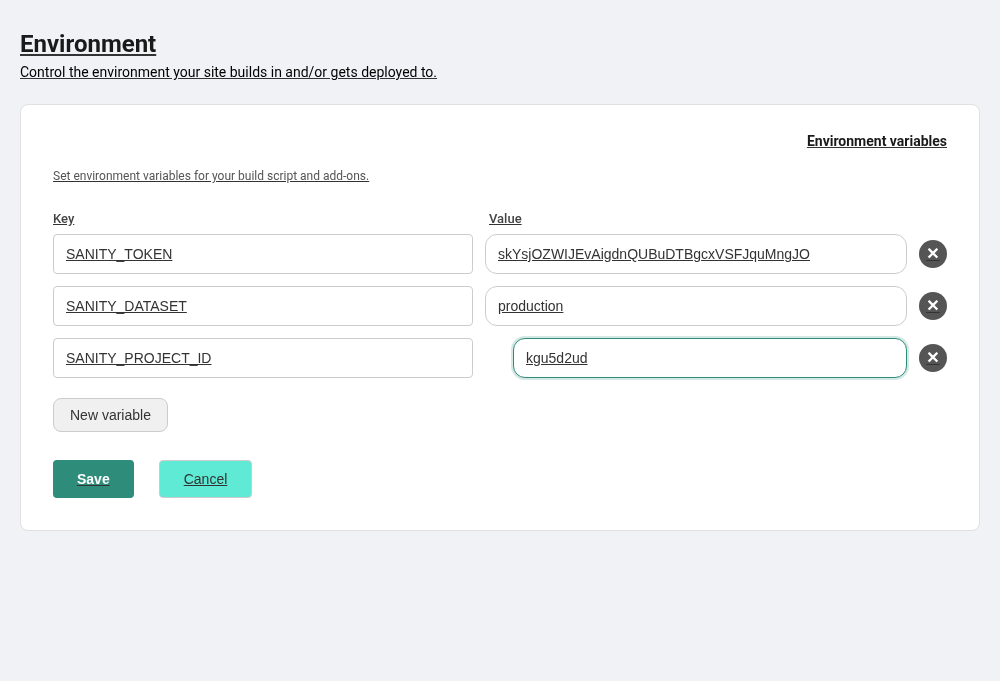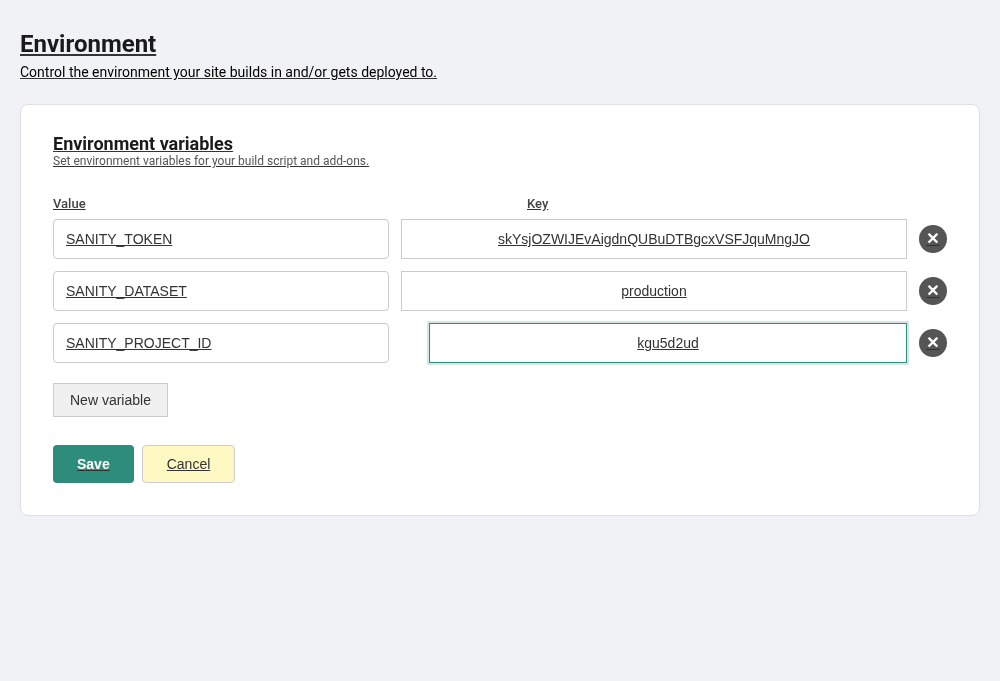--- a/index.html
+++ b/index.html
@@ -40,23 +40,25 @@
     }
 
     .card {
       background: #ffffff;
       border-radius: 8px;
       border: 1px solid #e0e0e0;
       padding: 28px 32px 32px 32px;
     }
 
     .card-title {
-      font-size: 18px;
+      font-size: 14px;
       font-weight: 700;
       color: #1a1a1a;
+      margin-bottom: 20px;
+      text-align: right;
     }
 
     .card-description {
       font-size: 12px;
       color: #555;
       margin-bottom: 28px;
     }
 
     .fields-header {
       display: flex;
@@ -79,42 +81,41 @@
     }
 
     .variable-row {
       display: flex;
       align-items: center;
       gap: 12px;
       margin-bottom: 12px;
     }
 
     .key-input {
-      width: 336px;
+      width: 420px;
       height: 40px;
       border: 1px solid #ccc;
       border-radius: 4px;
       padding: 8px 12px;
       font-size: 14px;
       color: #333;
       background: #fff;
       outline: none;
     }
 
     .value-input {
       flex: 1;
       height: 40px;
       border: 1px solid #ccc;
-      border-radius: 0;
+      border-radius: 12px;
       padding: 8px 12px;
       font-size: 14px;
       color: #333;
       background: #fff;
       outline: none;
-      text-align: center;
     }
 
     .value-input.active-focus {
       border-color: #2d8c7a;
       box-shadow: 0 0 0 2px rgba(45, 140, 122, 0.2);
       margin-left: 28px;
     }
 
     .remove-btn {
       width: 28px;
@@ -134,78 +135,78 @@
       font-size: 16px;
       line-height: 1;
       font-weight: bold;
     }
 
     .new-variable-btn {
       margin-top: 8px;
       padding: 8px 16px;
       background: #f0f0f0;
       border: 1px solid #ccc;
-      border-radius: 0;
+      border-radius: 8px;
       font-size: 14px;
       color: #333;
       cursor: pointer;
       font-weight: 500;
     }
 
     .docs-link {
       display: block;
       margin-top: 24px;
       font-size: 14px;
       font-weight: 600;
       color: #2d8c7a;
       text-decoration: none;
     }
 
     .action-buttons {
       display: flex;
-      gap: 8px;
+      gap: 25px;
       margin-top: 28px;
     }
 
     .save-btn {
       padding: 10px 24px;
       background: #2d8c7a;
       color: #fff;
       border: none;
       border-radius: 4px;
       font-size: 14px;
       font-weight: 600;
       cursor: pointer;
     }
 
     .cancel-btn {
       padding: 10px 24px;
-      background: #fef9c3;
+      background: #5eead4;
       color: #333;
       border: 1px solid #ccc;
       border-radius: 4px;
       font-size: 14px;
       font-weight: 500;
       cursor: pointer;
     }
   </style>
 </head>
 <body>
 
 <div class="page-wrapper">
   <h1 class="page-title">Environment</h1>
   <p class="page-subtitle">Control the environment your site builds in and/or gets deployed to.</p>
 
   <div class="card">
     <h2 class="card-title">Environment variables</h2>
     <p class="card-description">Set environment variables for your build script and add-ons.</p>
 
     <div class="fields-header">
+      <span class="field-label key-label">Key</span>
       <span class="field-label value-label">Value</span>
-      <span class="field-label key-label">Key</span>
     </div>
 
     <div id="variables-container">
 
     <div class="variable-row">
           <input type="text" class="key-input" value="SANITY_TOKEN" style="">
           <input type="text" class="value-input" value="skYsjOZWIJEvAigdnQUBuDTBgcxVSFJquMngJO" style="">
           <button class="remove-btn">
             <span class="remove-btn-icon">✕</span>
           </button>

